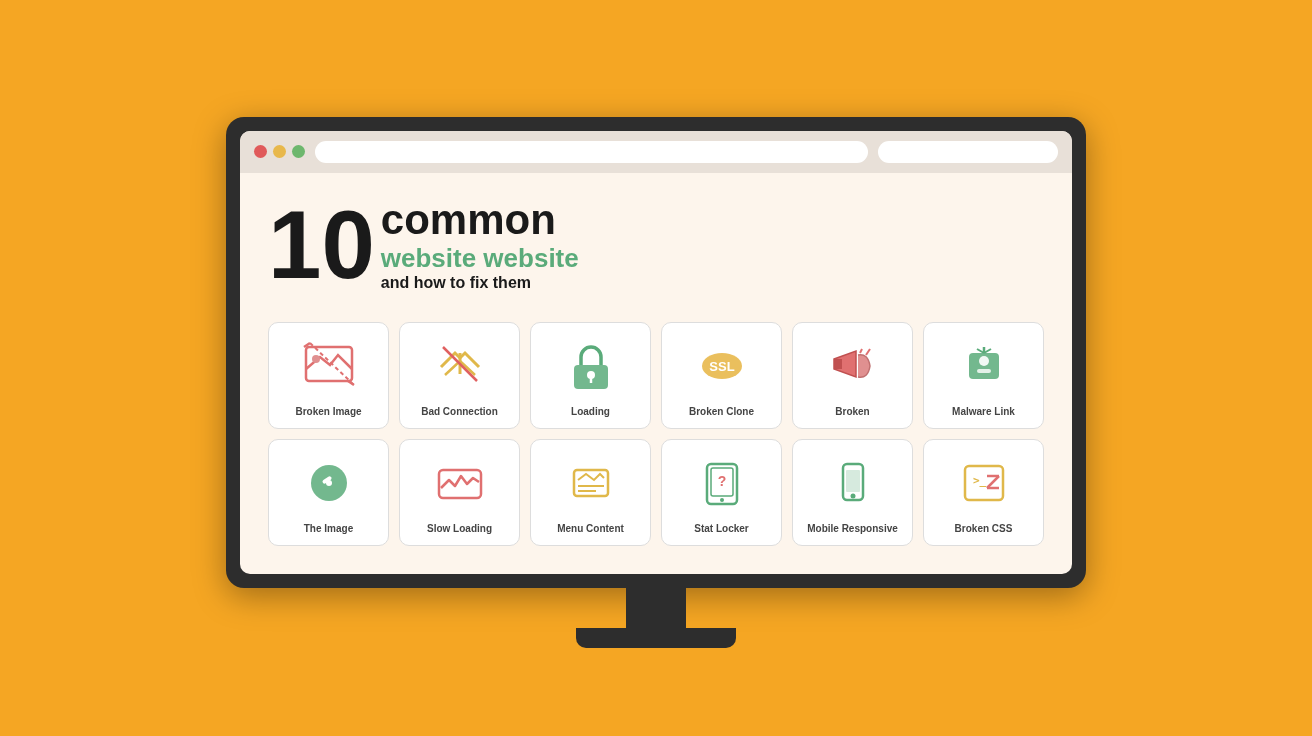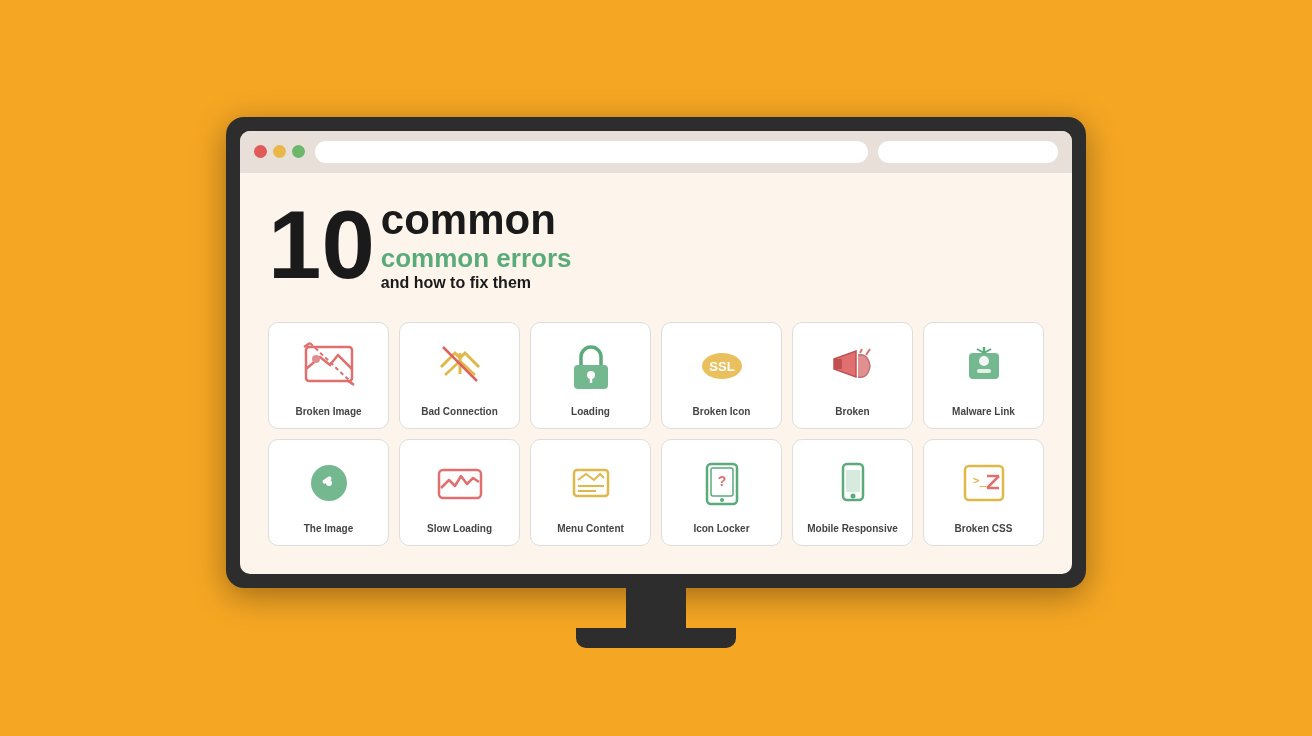--- a/index.html
+++ b/index.html
@@ -180,21 +180,21 @@
         </div>
         <div class="url-bar"></div>
         <div class="url-bar-right"></div>
       </div>
 
       <div class="browser-content">
         <div class="headline">
           <div class="headline-number">10</div>
           <div class="headline-text">
             <div class="headline-common">common</div>
-            <div class="headline-errors">common errors</div>
+            <div class="headline-errors">website website</div>
             <div class="headline-sub">and how to fix them</div>
           </div>
         </div>
 
         <div class="grid">
 
           <div class="card">
             <div class="icon-box">
               <svg width="54" height="54" viewBox="0 0 54 54">
                 <rect x="4" y="8" width="46" height="34" rx="3" fill="none" stroke="#e07070" stroke-width="2.5"></rect>
@@ -232,21 +232,21 @@
             <div class="card-label">Loading</div>
           </div>
 
           <div class="card">
             <div class="icon-box">
               <svg width="54" height="54" viewBox="0 0 54 54">
                 <ellipse cx="27" cy="27" rx="20" ry="13" fill="#e8b84b" opacity="0.9"></ellipse>
                 <text x="27" y="32" text-anchor="middle" font-size="13" font-weight="bold" fill="white" font-family="Arial">SSL</text>
               </svg>
             </div>
-            <div class="card-label">Broken Icon</div>
+            <div class="card-label">Broken Clone</div>
           </div>
 
           <div class="card">
             <div class="icon-box">
               <svg width="54" height="54" viewBox="0 0 54 54">
                 <polygon points="8,20 30,12 30,38 8,30" fill="#e07070" stroke="#c05050" stroke-width="1.5"></polygon>
                 <rect x="8" y="20" width="8" height="10" fill="#c05050"></rect>
                 <path d="M32 16 Q42 14 44 27 Q42 40 32 38" fill="#e09090" stroke="#c07070" stroke-width="1.5"></path>
                 <line x1="36" y1="10" x2="34" y2="14" stroke="#e07070" stroke-width="2"></line>
                 <line x1="44" y1="10" x2="40" y2="16" stroke="#e07070" stroke-width="2"></line>
@@ -304,21 +304,21 @@
 
           <div class="card">
             <div class="icon-box">
               <svg width="54" height="54" viewBox="0 0 54 54">
                 <rect x="12" y="8" width="30" height="40" rx="4" fill="none" stroke="#5aab7a" stroke-width="2.5"></rect>
                 <rect x="16" y="12" width="22" height="28" rx="2" fill="none" stroke="#5aab7a" stroke-width="1.5"></rect>
                 <text x="27" y="30" text-anchor="middle" font-size="14" fill="#e07070" font-weight="bold" font-family="Arial">?</text>
                 <circle cx="27" cy="44" r="2" fill="#5aab7a"></circle>
               </svg>
             </div>
-            <div class="card-label">Icon Locker</div>
+            <div class="card-label">Stat Locker</div>
           </div>
 
           <div class="card">
             <div class="icon-box">
               <svg width="54" height="54" viewBox="0 0 54 54">
                 <rect x="17" y="8" width="20" height="36" rx="4" fill="none" stroke="#5aab7a" stroke-width="2.5"></rect>
                 <rect x="20" y="14" width="14" height="22" rx="1" fill="#5aab7a" opacity="0.25"></rect>
                 <circle cx="27" cy="40" r="2.5" fill="#5aab7a"></circle>
               </svg>
             </div>

